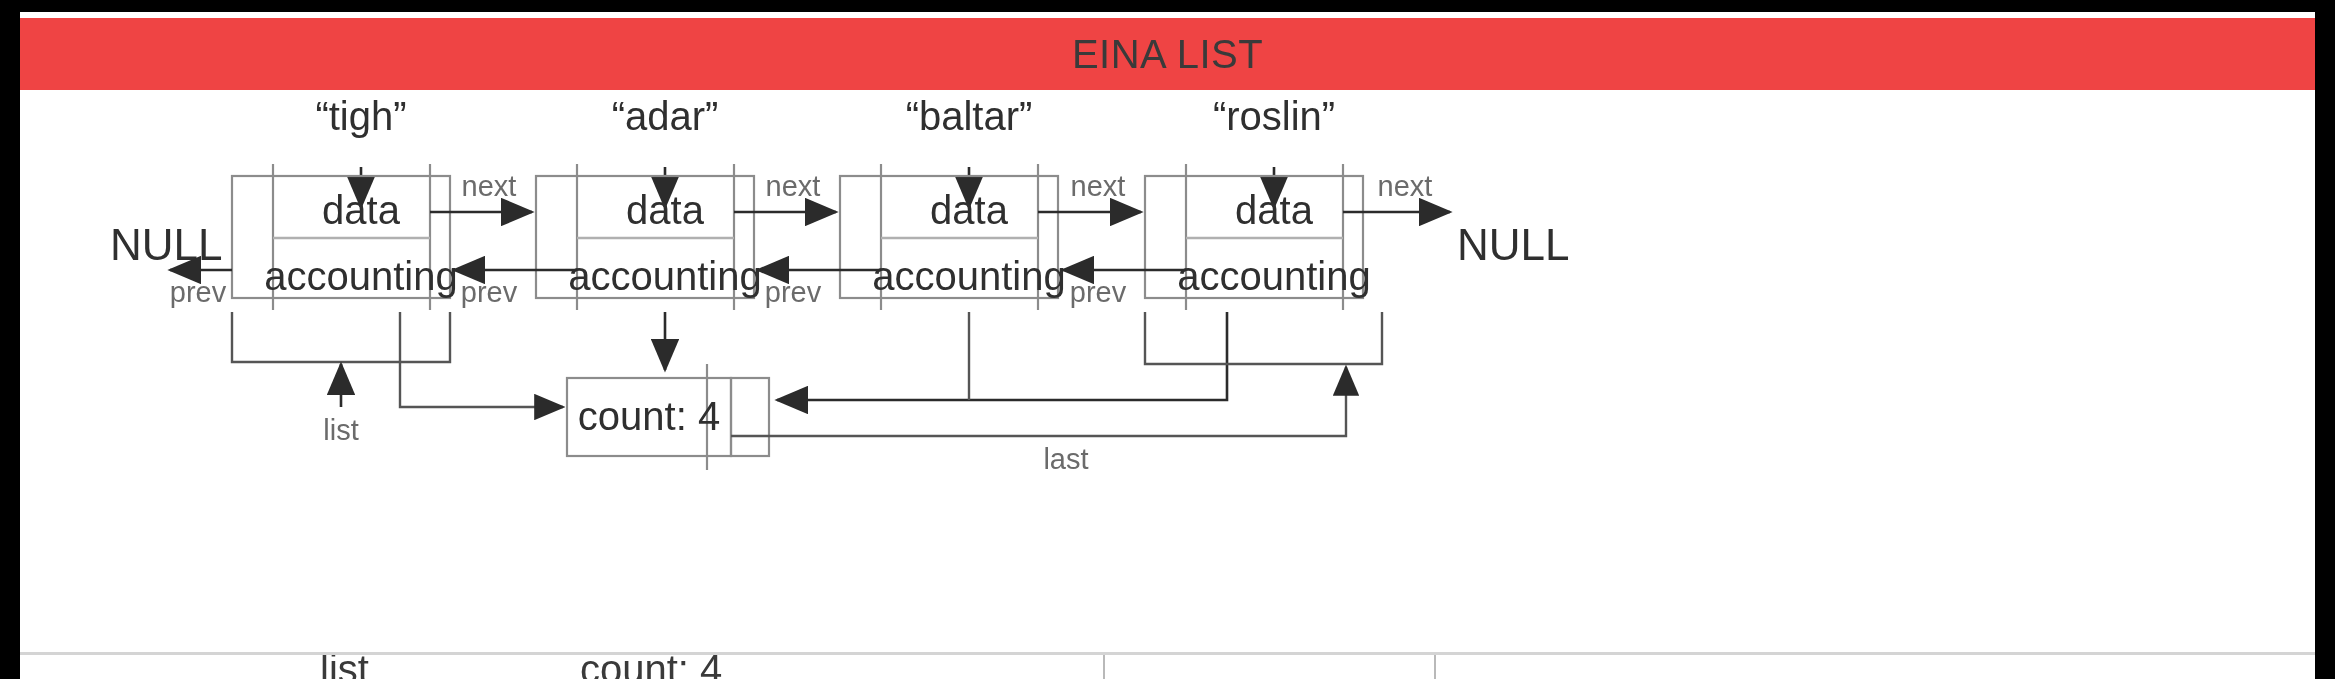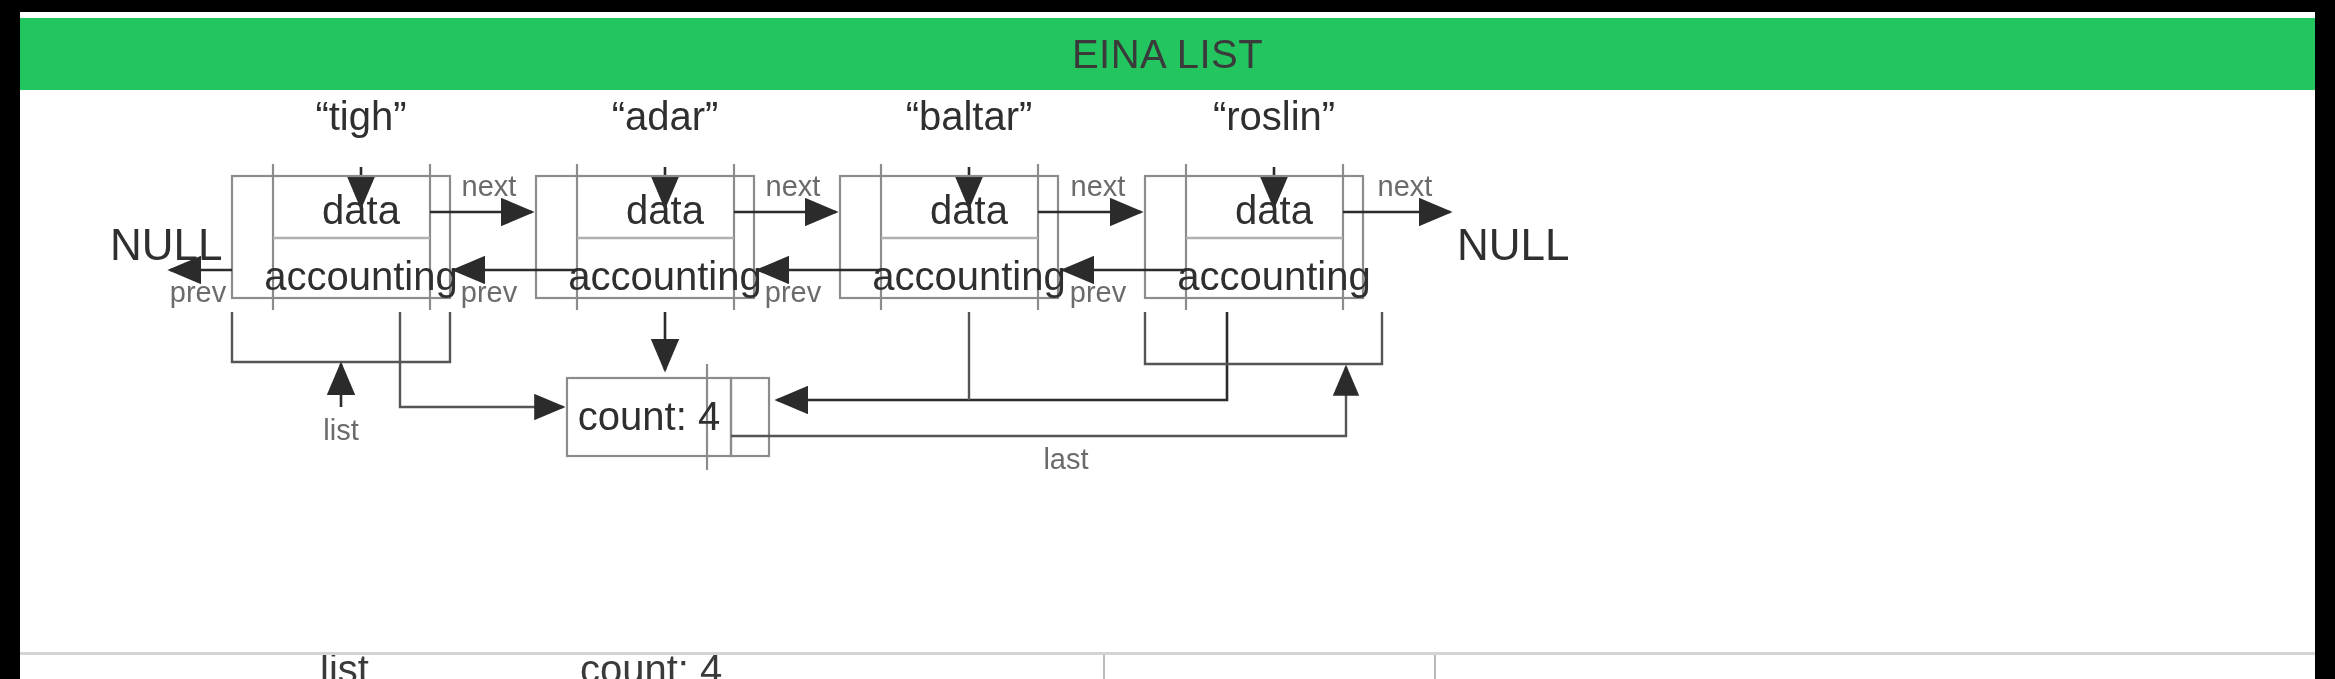--- a/index.html
+++ b/index.html
@@ -28,21 +28,21 @@
     height: 667px;
     background: #ffffff;
     overflow: hidden;
   }
   #header {
     position: absolute;
     left: 0;
     top: 6px;
     width: 2295px;
     height: 72px;
-    background: #22c55e;
+    background: #ef4444;
     display: flex;
     align-items: center;
     justify-content: center;
   }
   #header-title {
     font-size: 40px;
     color: #3a3a3a;
     letter-spacing: 0.5px;
   }
   #canvas {

